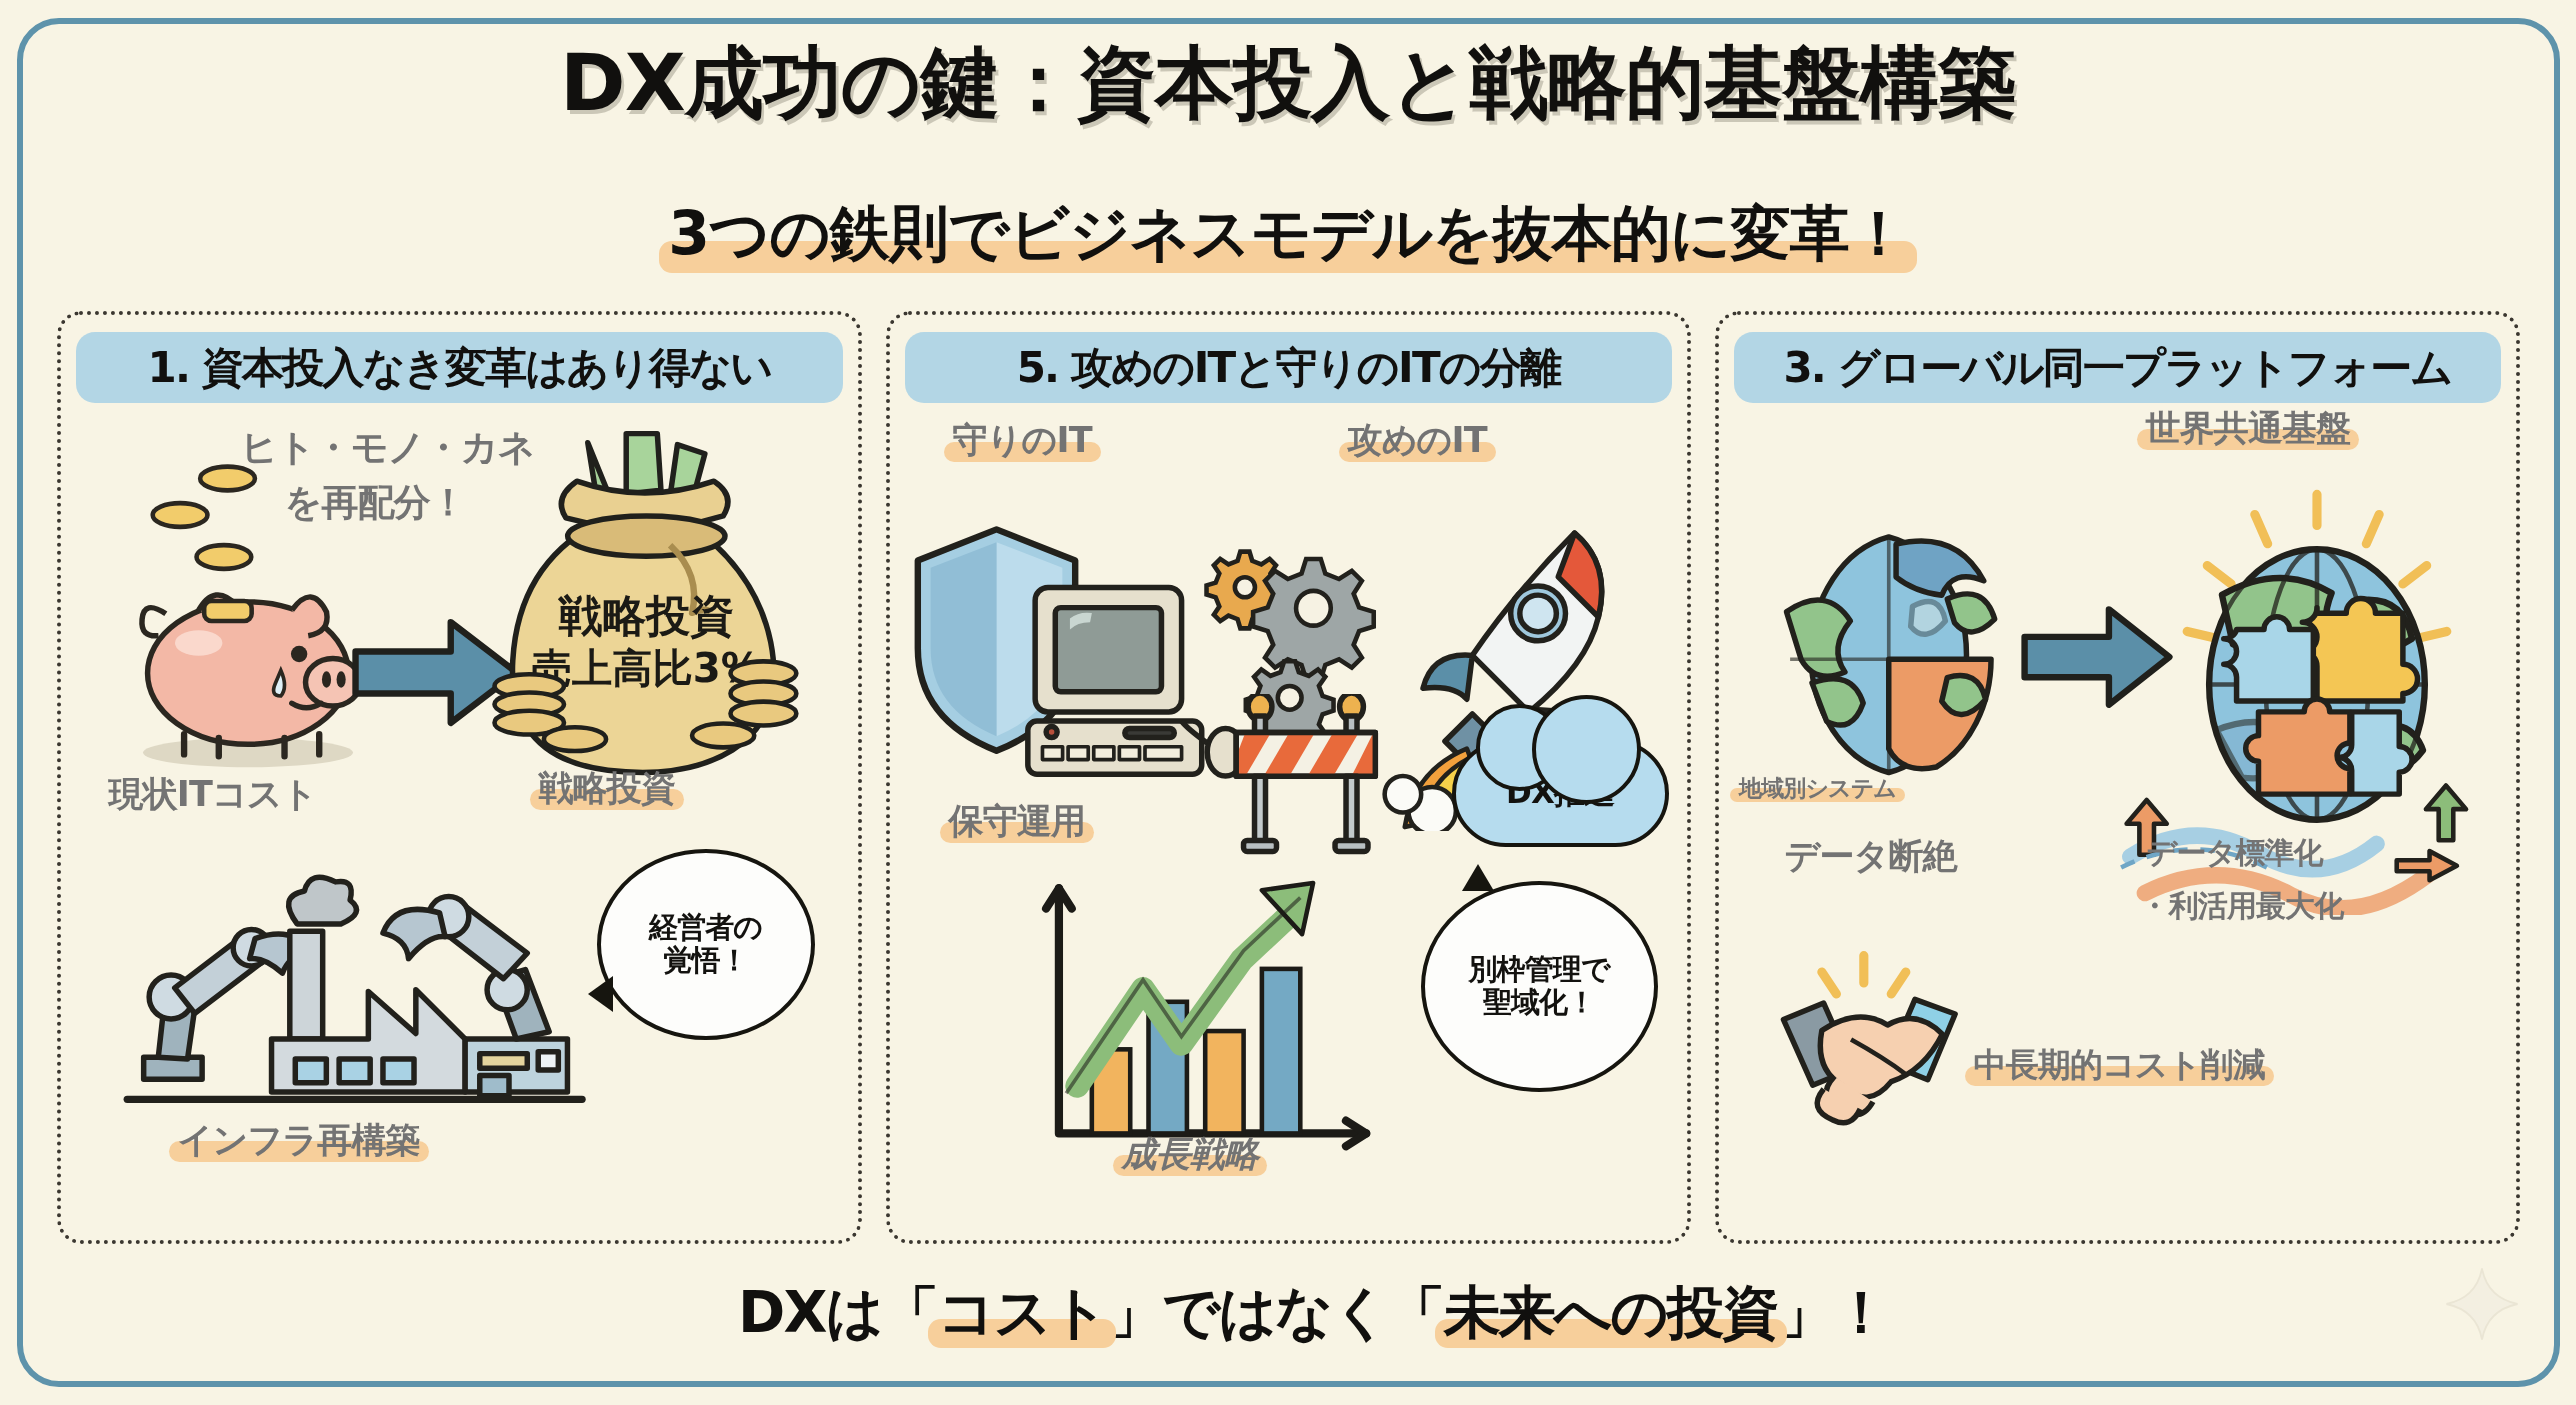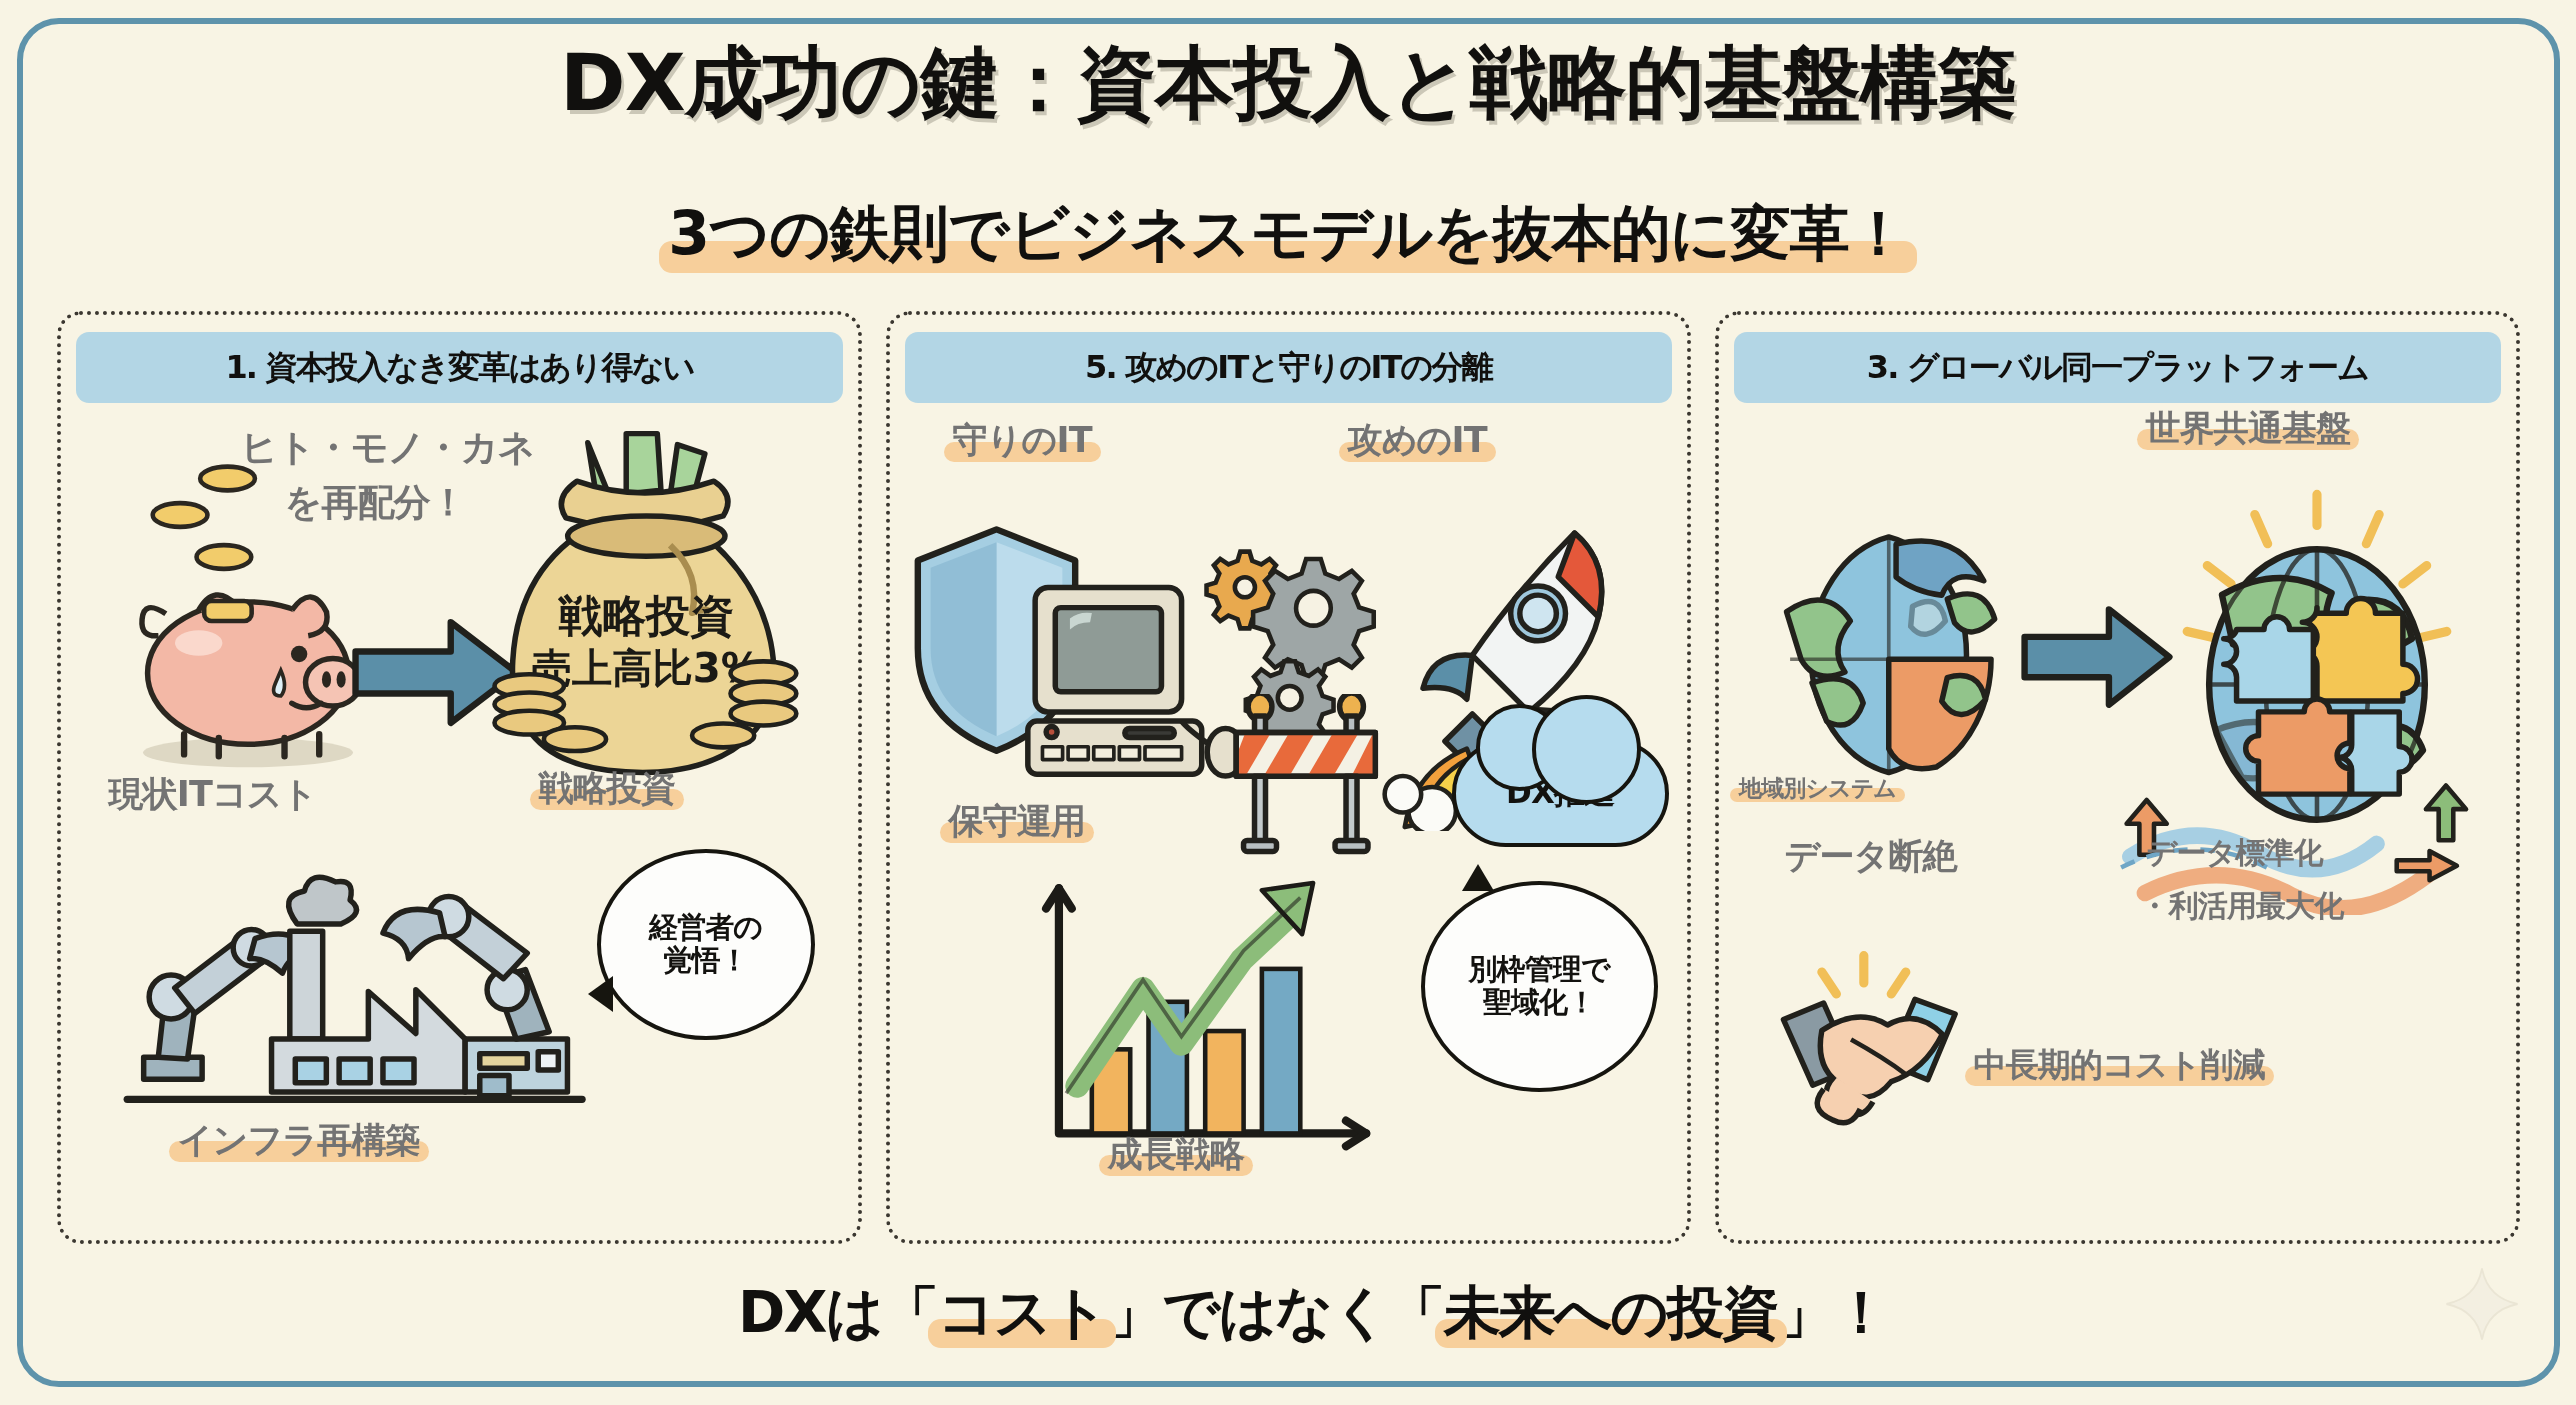--- a/index.html
+++ b/index.html
@@ -51,24 +51,24 @@
   }
   .panel{
     flex:1; position:relative;
     border:4.6px dotted #3b3730;
     border-radius:24px;
     box-sizing:border-box;
     padding:16.5px 14.6px 9.1px;
   }
   .panel-header{
     background:#b3d6e5;
-    border-radius:13px;
+    border-radius:19px;
     height:71px; line-height:71px;
     text-align:center;
-    font-size:32px; font-weight:700; color:#11100e;
+    font-size:42px; font-weight:700; color:#11100e;
     letter-spacing:-1.8px;
     white-space:nowrap;
     overflow:hidden;
   }
   .panel-body{ position:relative; height:805px; }
 
   
   .lbl{
     position:absolute;
     font-size:35px; font-weight:700; color:#737373;
@@ -366,21 +366,21 @@
           <rect x="134" y="144" width="42" height="144" fill="#74a9c4"></rect>
           <rect x="196" y="176" width="42" height="112" fill="#f2b45e"></rect>
           <rect x="258" y="108" width="42" height="180" fill="#74a9c4"></rect>
         </g>
         <path d="M56 236 L128 130 L170 190 L236 98 L296 42" fill="none" stroke="#8cbd7a" stroke-width="26" stroke-linejoin="round" stroke-linecap="round"></path>
         <path d="M56 236 L128 130 L170 190 L236 98 L296 42" fill="none" stroke="#1c1b17" stroke-width="5" opacity=".0"></path>
         <path d="M258 22 l56 -8 l-12 56z" fill="#8cbd7a" stroke="#1c1b17" stroke-width="5" stroke-linejoin="round"></path>
         <path d="M44 244 L128 120 L170 182 L238 88 L300 30" fill="none" stroke="#1c1b17" stroke-width="4" opacity=".55"></path>
       </svg>
       <div class="abs" style="left:199px; top:728px;">
-        <span class="hl lbl" style="position:relative;left:4px;top:0;">成長戦略</span>
+        <span class="hl lbl" style="position:relative;left:18px;top:0;font-style:italic;">成長戦略</span>
       </div>
 
       <div class="bubble tail-up" style="left:516px; top:478px; width:229px; height:203px;">
         <div>
           <div>別枠管理で</div>
           <div>聖域化！</div>
         </div>
       </div>
     </div>
   </div>

